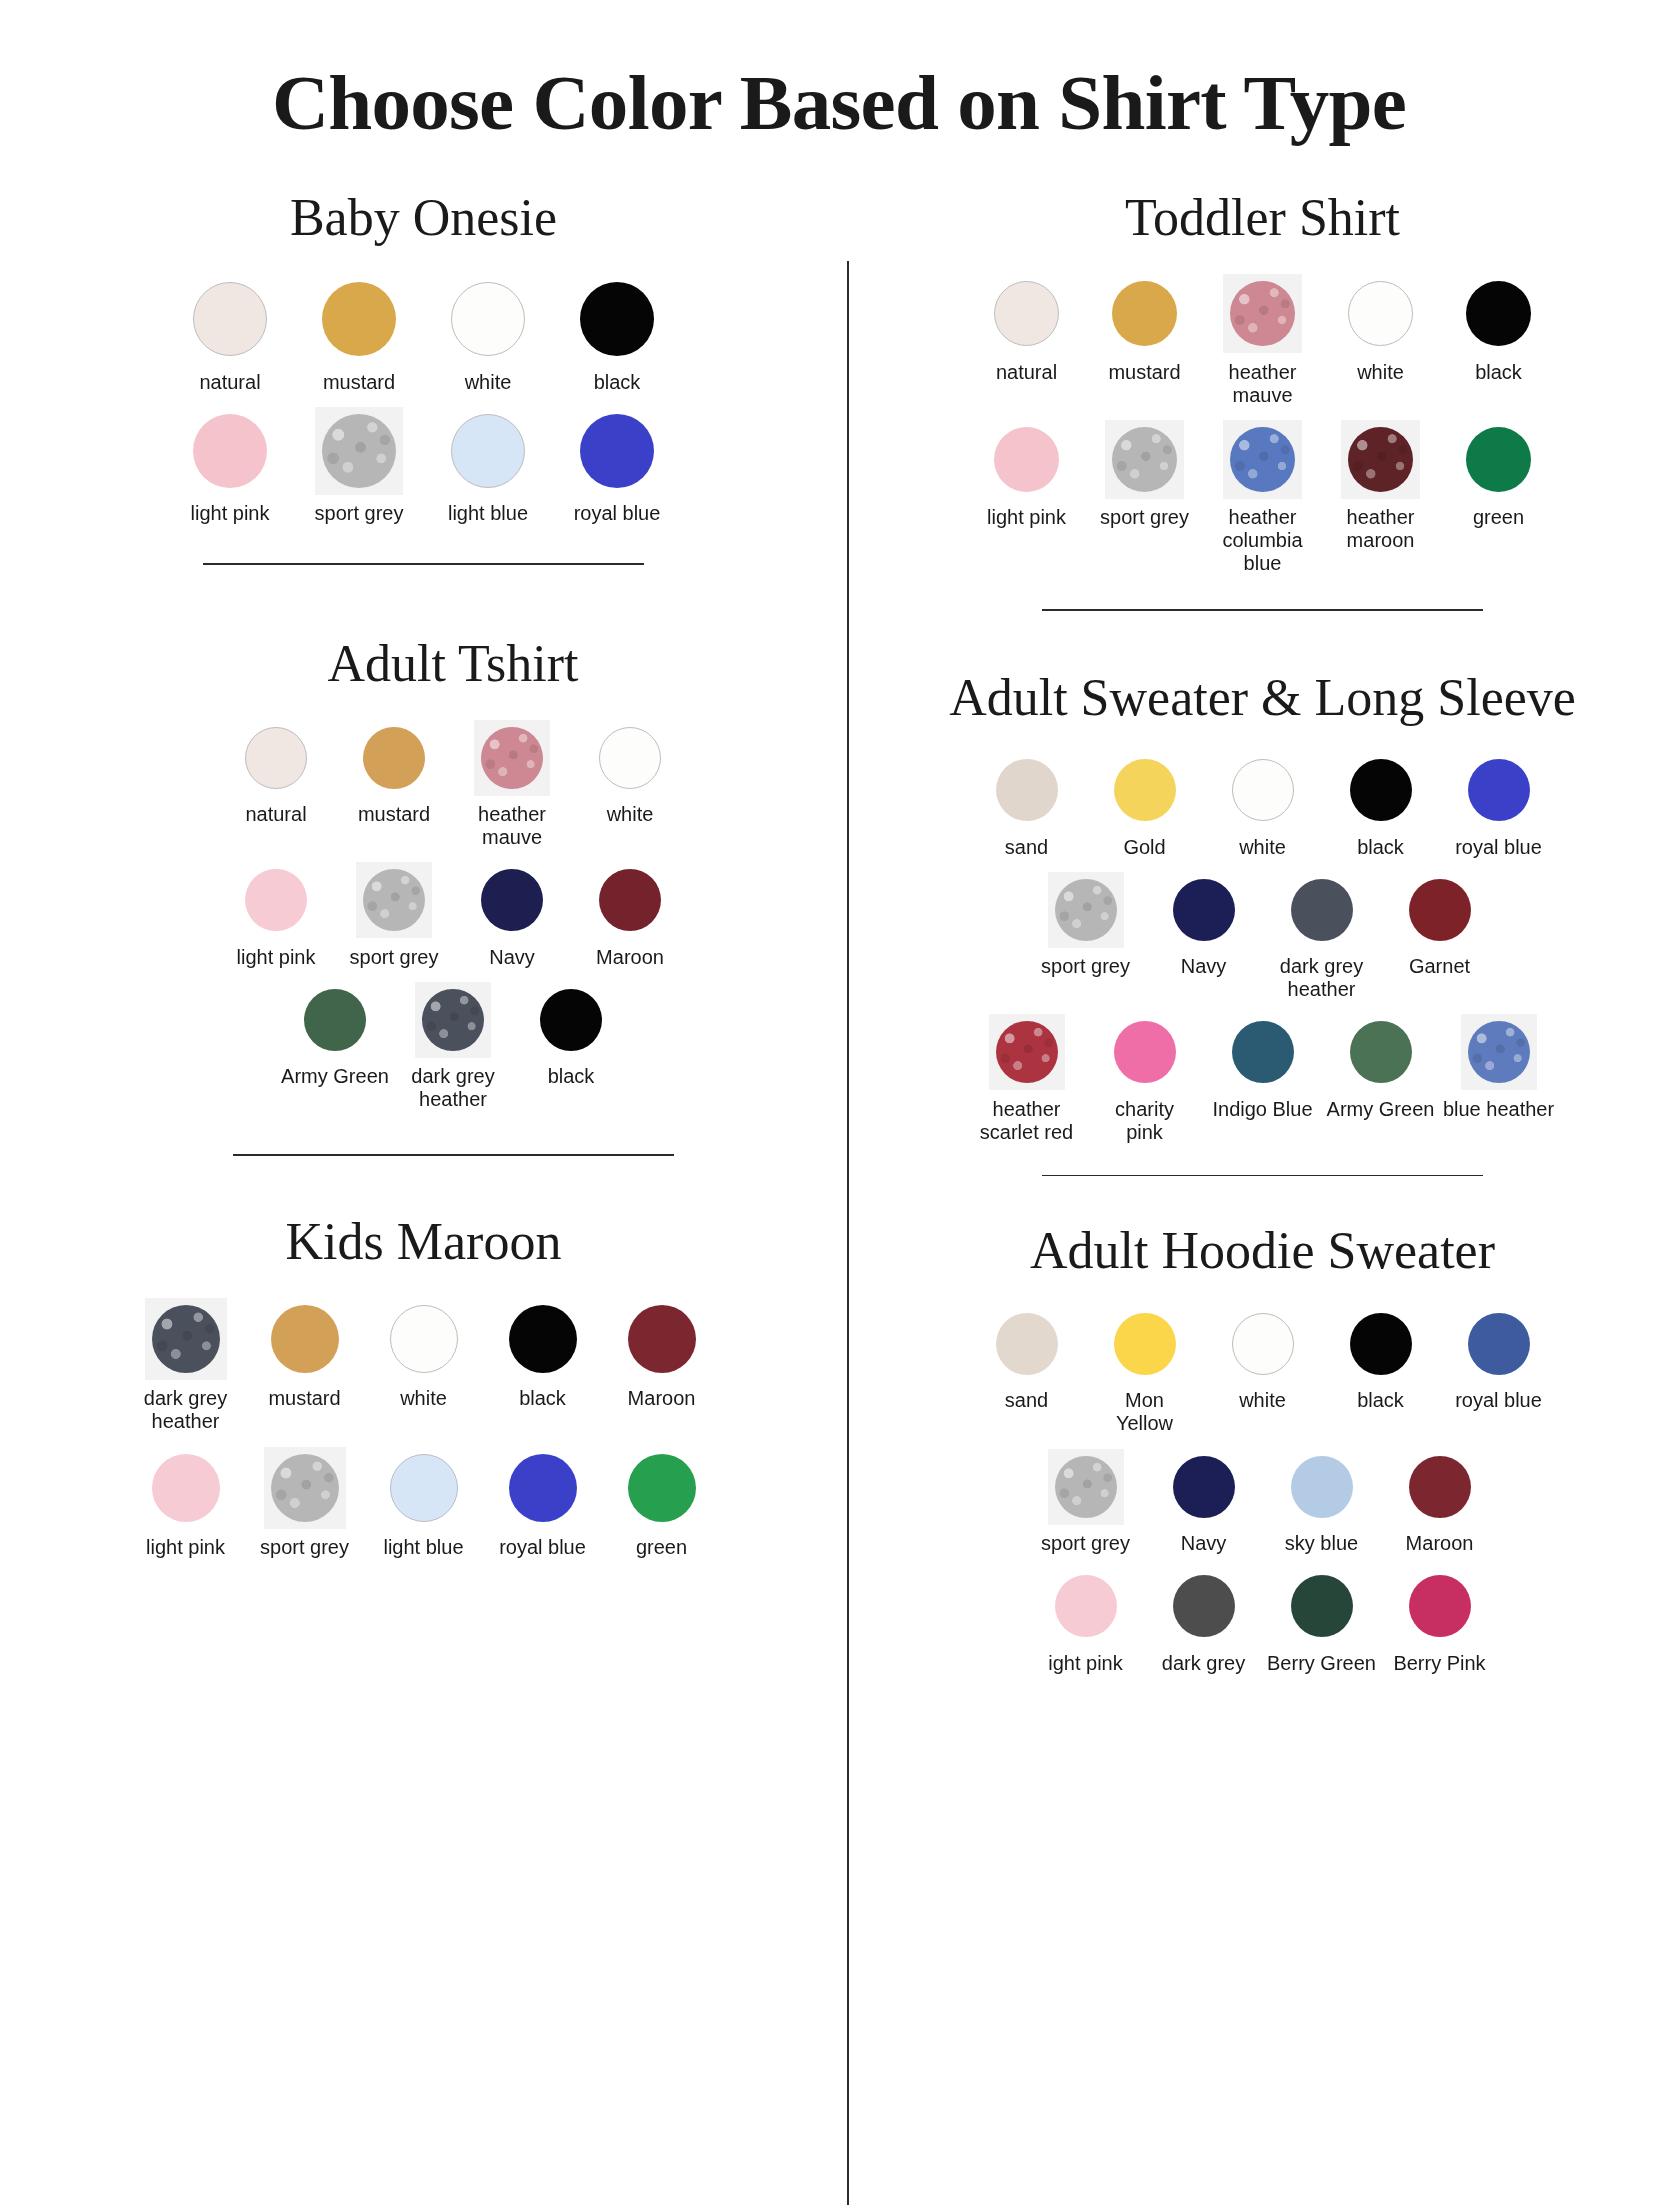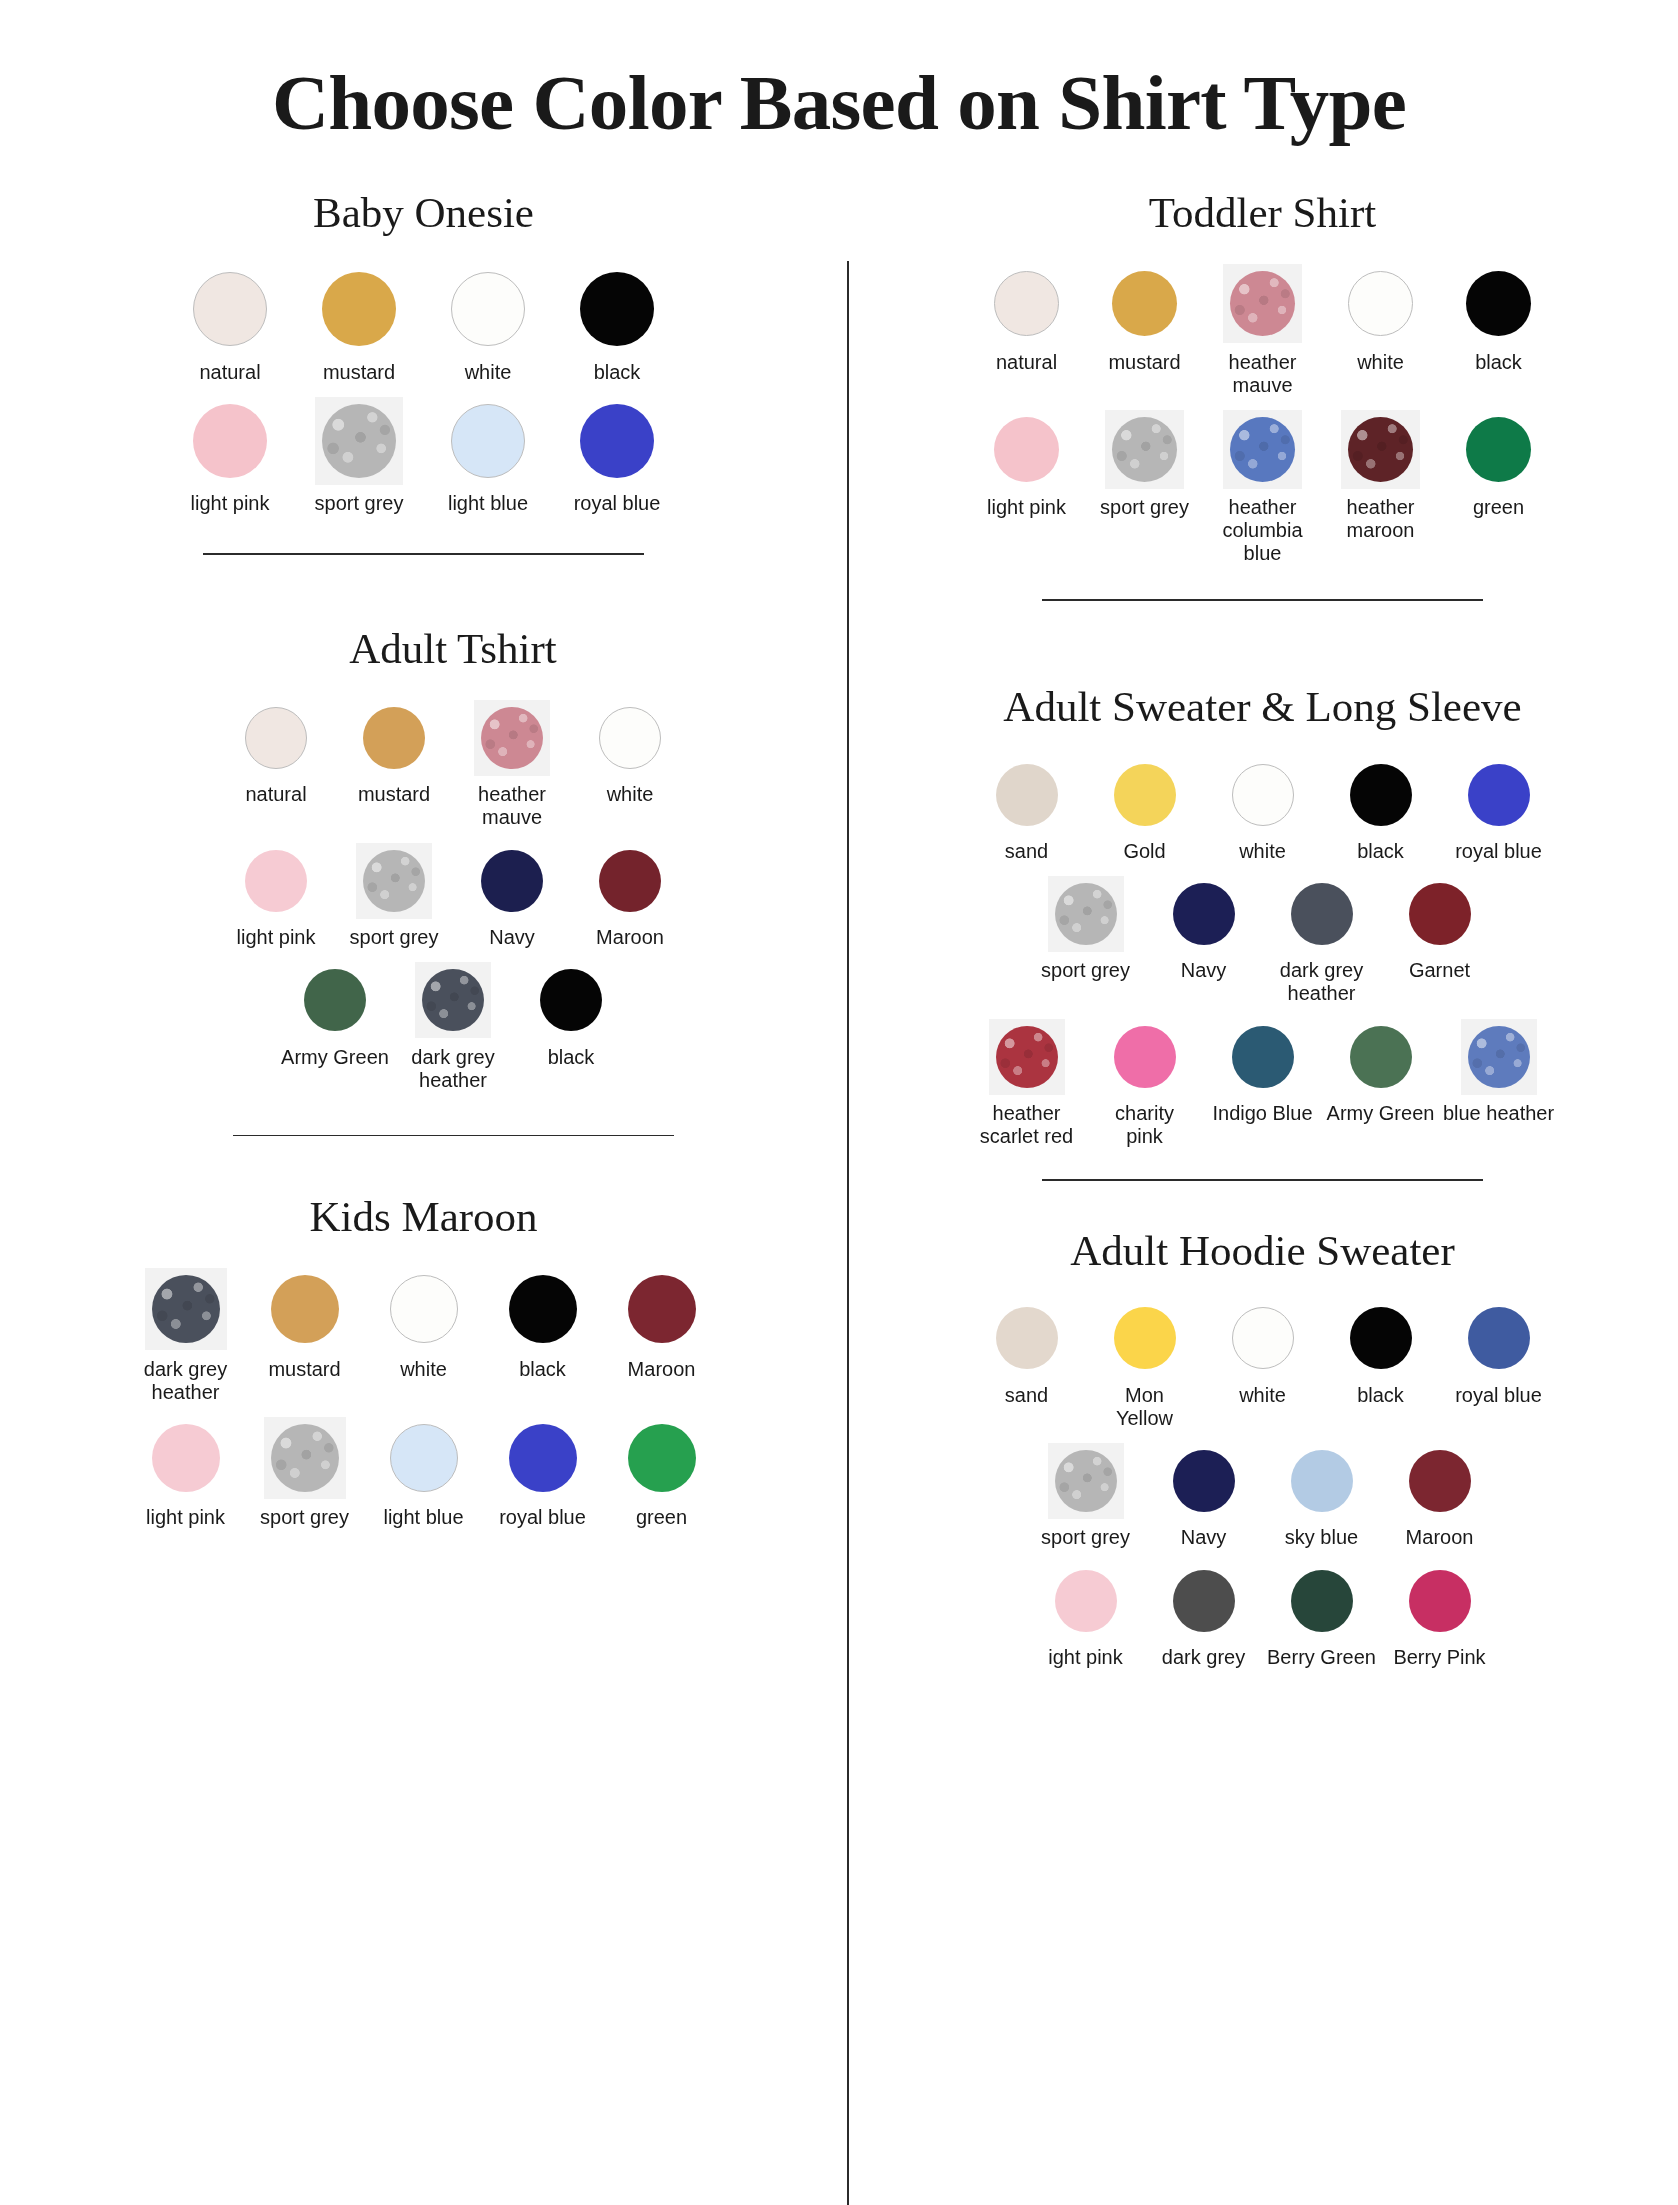--- a/index.html
+++ b/index.html
@@ -54,21 +54,21 @@
   }
   .col-right {
     width: 831px;
   }
   .section {
     box-sizing: border-box;
   }
   .section-title {
     text-align: center;
     font-family: "Liberation Serif", serif;
-    font-size: 43px;
+    font-size: 52px;
     font-weight: normal;
     margin: 0;
     line-height: 1.1;
   }
   .swatch-rows {
     margin-top: 19px;
   }
   .swatch-row {
     display: flex;
     justify-content: center;
@@ -451,21 +451,21 @@
                 <div class="dot-wrap" style="height: 79px;">
                   <div class="dot" style="width: 65px; height: 65px; background: rgb(14, 122, 72);"></div>
                 </div>
                 <div class="swatch-label">green</div>
               </div>
             </div>
           </div>
         <div class="hr" style="width:441px;margin-top:34px;"></div>
       </div>
 
-      <div class="section" style="margin-top:82px;">
+      <div class="section" style="margin-top:58px;">
         <h2 class="section-title">Adult Sweater &amp; Long Sleeve</h2>
         <div class="swatch-rows" id="grid-adult_sweater" style="margin-top:26.5px;">
             <div class="swatch-row" style="margin-top: 0px;">
               <div class="swatch" style="width: 118px;">
                 <div class="dot-wrap" style="height: 76px;">
                   <div class="dot" style="width: 62px; height: 62px; background: rgb(224, 214, 203);"></div>
                 </div>
                 <div class="swatch-label">sand</div>
               </div>
               <div class="swatch" style="width: 118px;">

